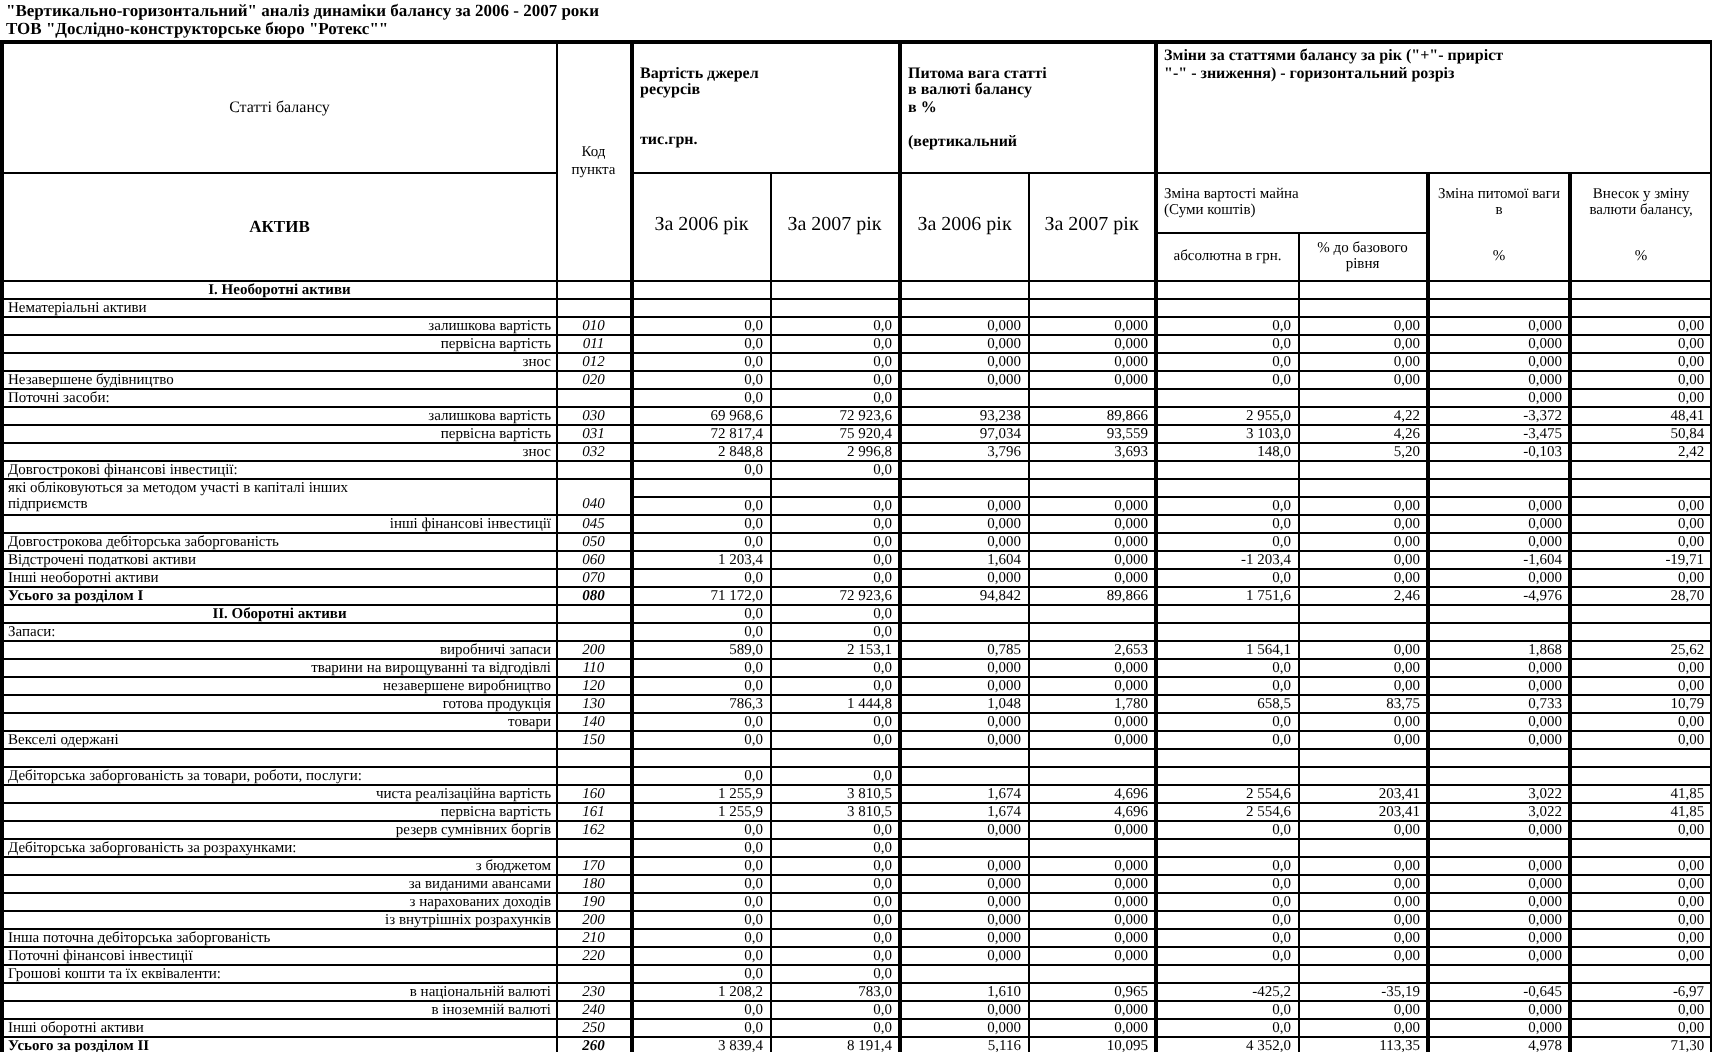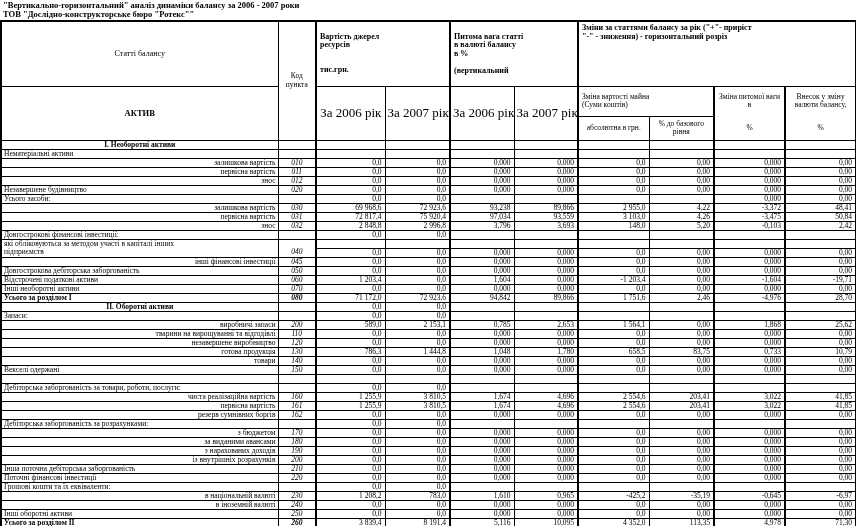--- a/index.html
+++ b/index.html
@@ -15,21 +15,21 @@
   
   thead tr.r1{height:42px;}
   thead tr.r2{height:30px;}
   thead tr.r3{height:24px;}
   th{font-weight:normal;font-size:7.5px;line-height:8.5px;padding:1px 2px;}
   .h-articles{text-align:center;font-size:8px;}
   .h-code{text-align:center;white-space:pre-line;}
   .h-group{font-weight:bold;text-align:left;vertical-align:top;font-size:8px;white-space:pre-line;padding:2px 3px;}
   .h-group .unit{margin-top:8px;}
   .h-aktiv{font-weight:bold;text-align:center;font-size:8.5px;}
-  .h-year{text-align:center;font-size:13px;white-space:nowrap;}
+  .h-year{text-align:center;font-size:10px;white-space:nowrap;}
   .h-chg{text-align:left;vertical-align:middle;padding-left:3px;}
   .h-dw,.h-contrib{text-align:center;vertical-align:middle;}
   .h-abs,.h-pctbase,.h-pct{text-align:center;vertical-align:middle;}
   
   tbody tr{height:9px;}
   tbody td{font-size:7.5px;line-height:8px;padding:0 2px;white-space:nowrap;}
   td.lbl{text-align:left;white-space:pre-line;padding-left:2px;margin-left:19px;}
   td.code{text-align:center;font-style:italic;}
   td.num{text-align:right;padding-right:3px;}
   tr.section td.lbl,tr.section td.code{text-align:center;font-weight:bold;}
@@ -165,21 +165,21 @@
         <td class="num c0 bL">0,0</td>
         <td class="num c1">0,0</td>
         <td class="num c2 bL">0,000</td>
         <td class="num c3">0,000</td>
         <td class="num c4 bL">0,0</td>
         <td class="num c5">0,00</td>
         <td class="num c6 bL">0,000</td>
         <td class="num c7 bL">0,00</td>
       </tr>
       <tr class="normal">
-        <td class="lbl">Усього засоби:</td>
+        <td class="lbl">Поточні засоби:</td>
         <td class="code"></td>
         <td class="num c0 bL">0,0</td>
         <td class="num c1">0,0</td>
         <td class="num c2 bL"></td>
         <td class="num c3"></td>
         <td class="num c4 bL"></td>
         <td class="num c5"></td>
         <td class="num c6 bL">0,000</td>
         <td class="num c7 bL">0,00</td>
       </tr>

